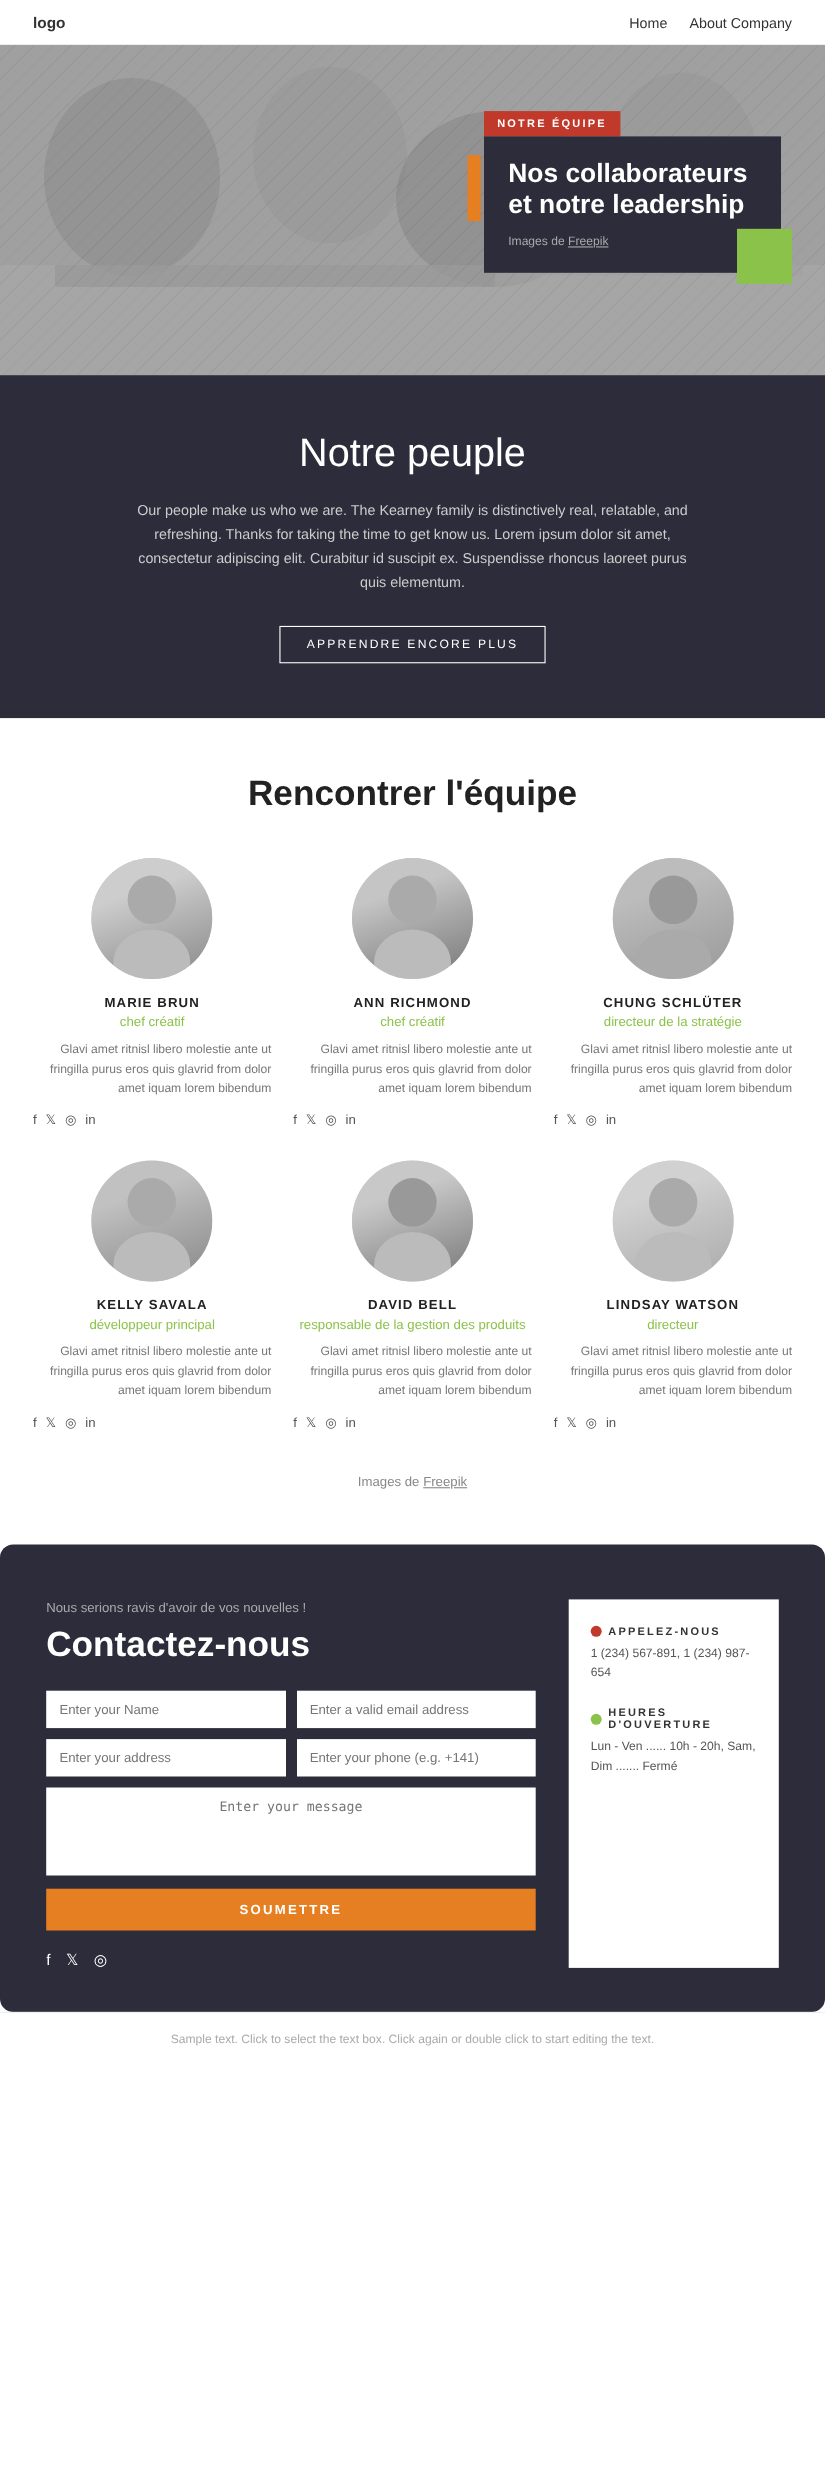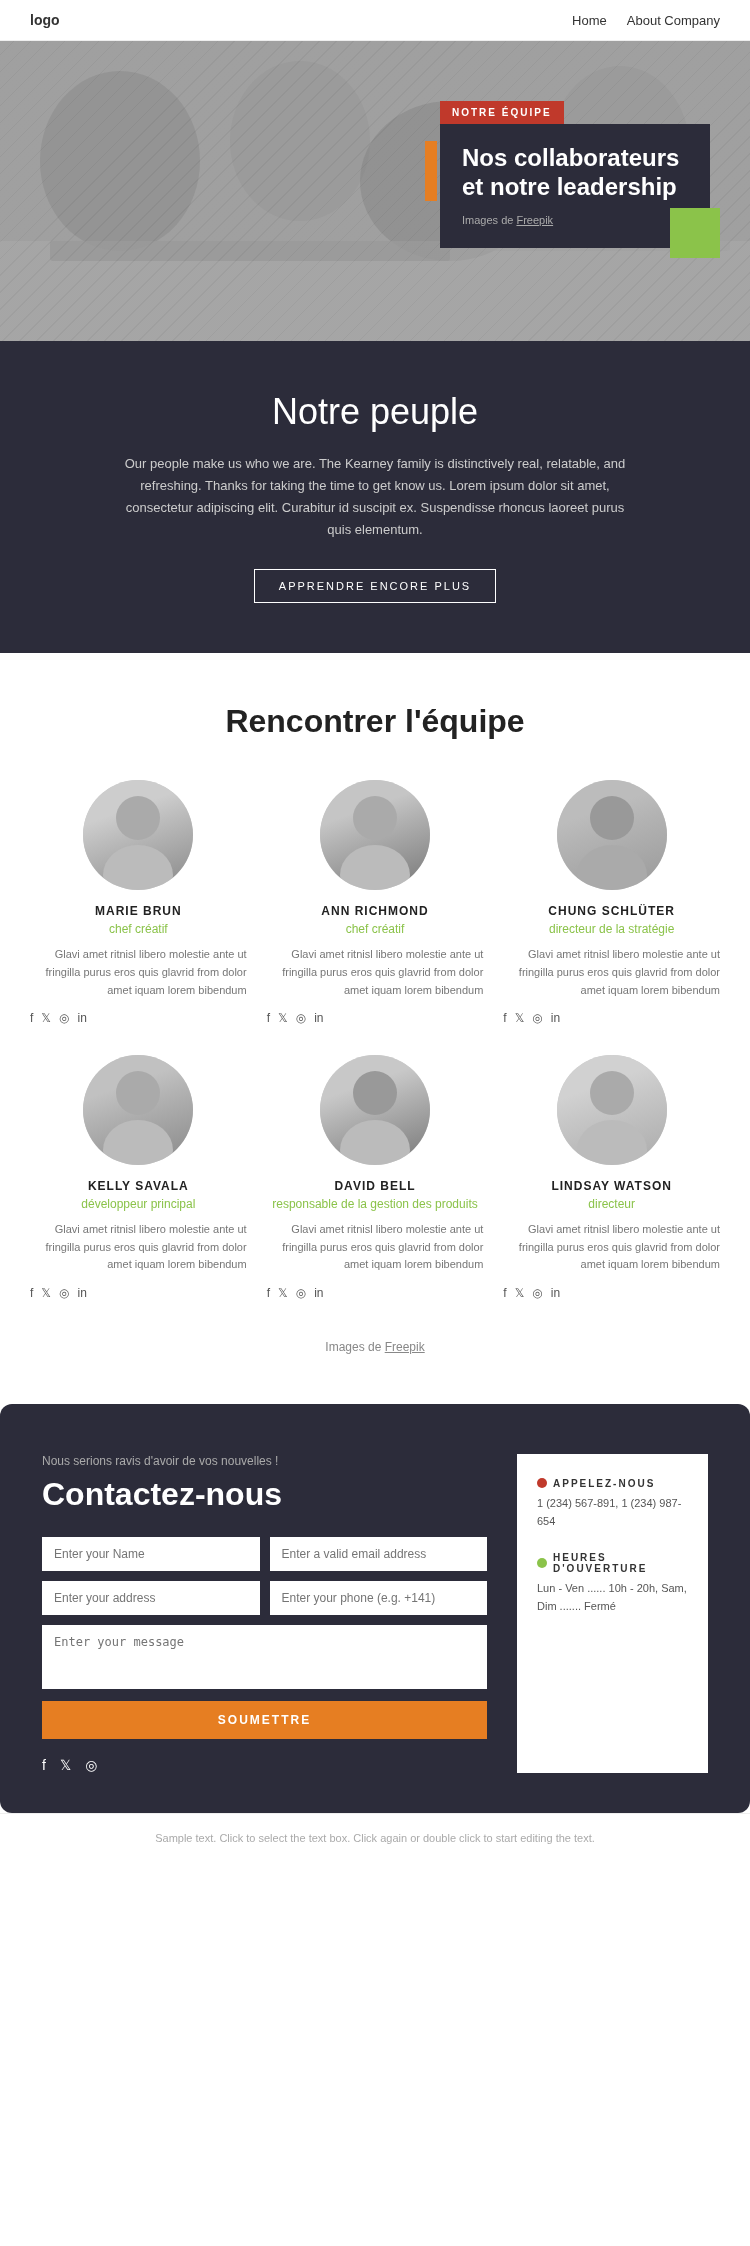--- a/index.html
+++ b/index.html
@@ -77,22 +77,22 @@
     .contact-left { flex: 1; padding-right: 30px; }
     .contact-tagline { font-size: 12px; color: #aaa; margin-bottom: 8px; }
     .contact-title { font-size: 32px; font-weight: bold; color: #fff; margin-bottom: 24px; }
     .form-row { display: flex; gap: 10px; margin-bottom: 10px; }
     .form-input {
       flex: 1; background: #fff; border: none; padding: 10px 12px;
       font-size: 12px; color: #999; outline: none; width: 100%;
     }
     .form-textarea {
       width: 100%; background: #fff; border: none; padding: 10px 12px;
-      font-size: 12px; color: #999; outline: none; resize: none; height: 64px;
-      display: block; margin-bottom: 12px;
+      font-size: 12px; color: #999; outline: none; resize: none; height: 80px;
+      display: block; margin-bottom: 12px; text-align: center;
     }
     .btn-submit {
       background: #e67e22; color: #fff; border: none; padding: 12px 0;
       width: 100%; font-size: 12px; font-weight: bold; letter-spacing: 2px;
       cursor: pointer; text-transform: uppercase;
     }
     .contact-social { display: flex; gap: 14px; margin-top: 18px; }
     .contact-social-icon { color: #fff; font-size: 14px; cursor: pointer; }
 
     .contact-right {

